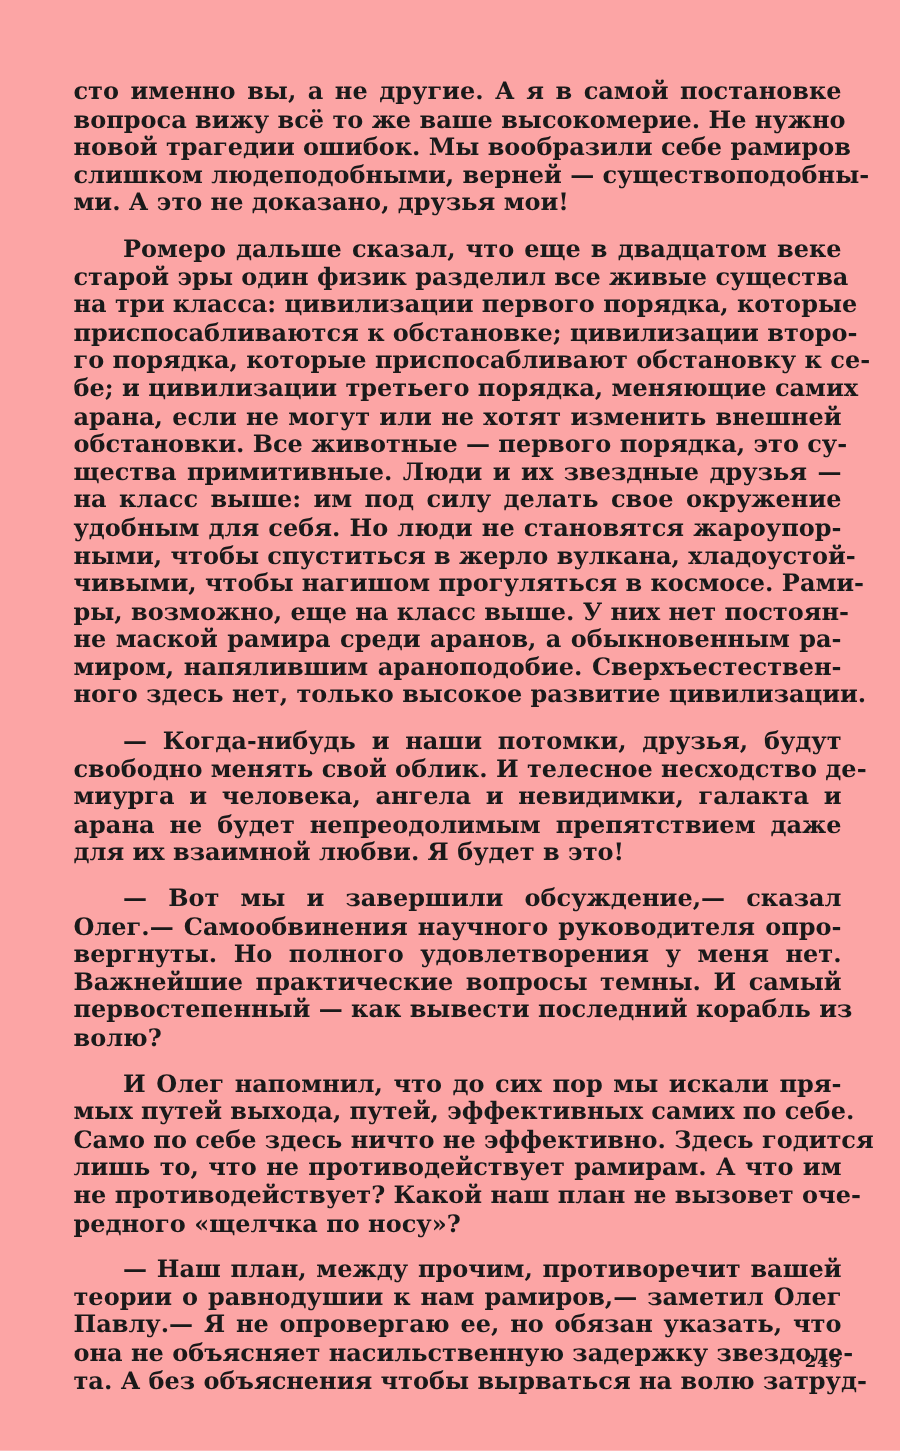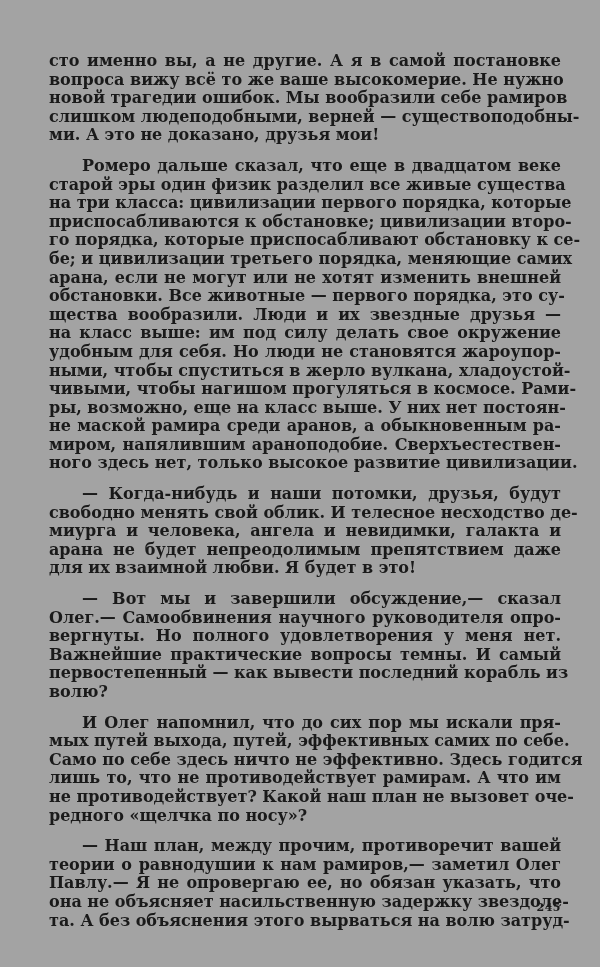--- a/index.html
+++ b/index.html
@@ -3,21 +3,21 @@
 <meta charset="utf-8">
 <style>
   html, body {
     margin: 0;
     padding: 0;
   }
   .page {
     position: relative;
     width: 600px;
     height: 967px;
-    background: #a3a3a3;
+    background: #fca5a5;
     overflow: hidden;
   }
   .page-text {
     position: absolute;
     left: 49px;
     top: 52px;
     width: 512px;
   }
   .line {
     font-family: "DejaVu Serif", "Liberation Serif", serif;
@@ -64,21 +64,21 @@
       <div class="line">слишком людеподобными, верней — существоподобны-</div>
       <div class="line end">ми. А это не доказано, друзья мои!</div>
       <div class="line indent">Ромеро дальше сказал, что еще в двадцатом веке</div>
       <div class="line">старой эры один физик разделил все живые существа</div>
       <div class="line">на три класса: цивилизации первого порядка, которые</div>
       <div class="line">приспосабливаются к обстановке; цивилизации второ-</div>
       <div class="line">го порядка, которые приспосабливают обстановку к се-</div>
       <div class="line">бе; и цивилизации третьего порядка, меняющие самих</div>
       <div class="line">арана, если не могут или не хотят изменить внешней</div>
       <div class="line">обстановки. Все животные — первого порядка, это су-</div>
-      <div class="line">щества вообразили. Люди и их звездные друзья —</div>
+      <div class="line">щества примитивные. Люди и их звездные друзья —</div>
       <div class="line">на класс выше: им под силу делать свое окружение</div>
       <div class="line">удобным для себя. Но люди не становятся жароупор-</div>
       <div class="line">ными, чтобы спуститься в жерло вулкана, хладоустой-</div>
       <div class="line">чивыми, чтобы нагишом прогуляться в космосе. Рами-</div>
       <div class="line">ры, возможно, еще на класс выше. У них нет постоян-</div>
       <div class="line">не маской рамира среди аранов, а обыкновенным ра-</div>
       <div class="line">миром, напялившим араноподобие. Сверхъестествен-</div>
       <div class="line end">ного здесь нет, только высокое развитие цивилизации.</div>
       <div class="line indent">— Когда-нибудь и наши потомки, друзья, будут</div>
       <div class="line">свободно менять свой облик. И телесное несходство де-</div>
@@ -94,16 +94,16 @@
       <div class="line indent">И Олег напомнил, что до сих пор мы искали пря-</div>
       <div class="line">мых путей выхода, путей, эффективных самих по себе.</div>
       <div class="line">Само по себе здесь ничто не эффективно. Здесь годится</div>
       <div class="line">лишь то, что не противодействует рамирам. А что им</div>
       <div class="line">не противодействует? Какой наш план не вызовет оче-</div>
       <div class="line end">редного «щелчка по носу»?</div>
       <div class="line indent">— Наш план, между прочим, противоречит вашей</div>
       <div class="line">теории о равнодушии к нам рамиров,— заметил Олег</div>
       <div class="line">Павлу.— Я не опровергаю ее, но обязан указать, что</div>
       <div class="line">она не объясняет насильственную задержку звездоле-</div>
-      <div class="line">та. А без объяснения этого вырваться на волю затруд-</div>
+      <div class="line">та. А без объяснения чтобы вырваться на волю затруд-</div>
     </div>
   <div class="page-number">245</div>
 </div>
 
 </body></html>

